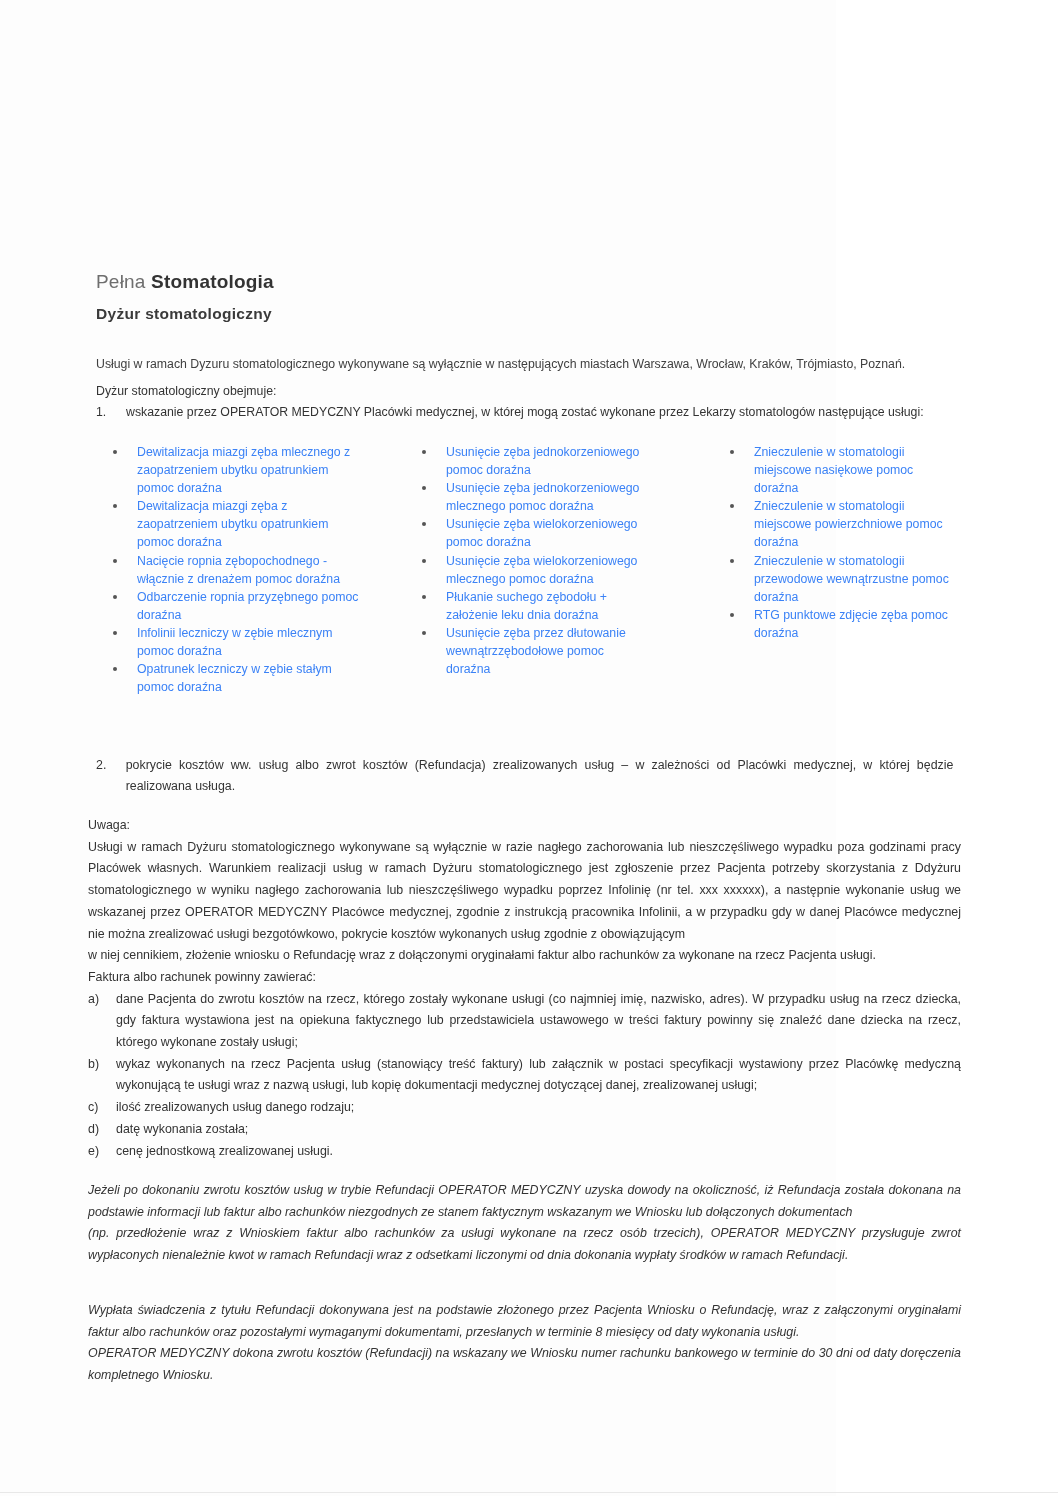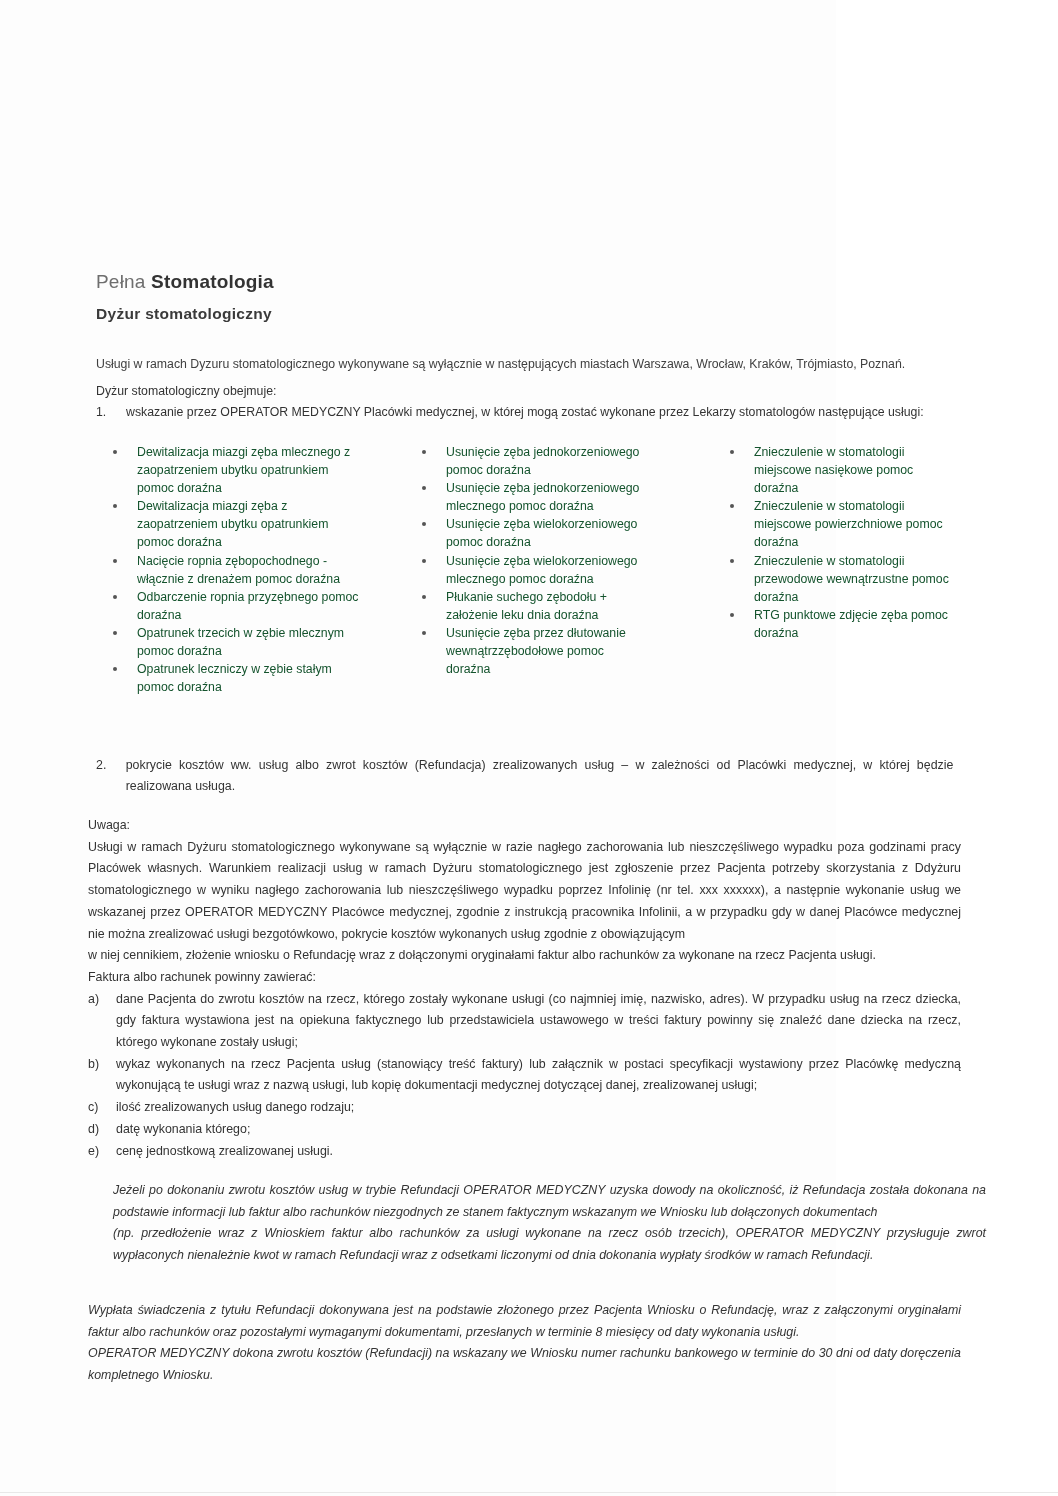--- a/index.html
+++ b/index.html
@@ -8,35 +8,35 @@
   .sans { font-family: "Liberation Sans", sans-serif; }
   .narrow { font-family: "Liberation Sans", sans-serif; }
   .h1 { position: absolute; left: 96px; top: 271px; font-size: 19px; font-weight: bold; color: #333; letter-spacing: 0.2px; }
   .h1 .light { color: #6e6e6e; font-weight: normal; }
   .h2 { position: absolute; left: 96px; top: 305px; font-size: 15.5px; font-weight: bold; color: #3a3a3a; letter-spacing: 0.3px; }
   .intro { position: absolute; left: 96px; top: 331px; width: 866px; font-size: 12.3px; line-height: 18px; text-align: justify; color: #404040; margin-top: 24px; }
   .obej { position: absolute; left: 96px; top: 384px; font-size: 12.3px; color: #333; }
   .item1 { position: absolute; left: 96px; top: 403px; width: 866px; font-size: 12.3px; line-height: 18px; color: #333; }
   .num { position: absolute; left: 0; top: 0; }
   .item1 .txt { margin-left: 30px; text-align: justify; }
-  .col { position: absolute; top: 443px; font-size: 12.3px; line-height: 18.1px; color: #14532d; }
+  .col { position: absolute; top: 443px; font-size: 12.3px; line-height: 18.1px; color: #3b82f6; }
   .col ul { list-style: none; margin: 0; padding: 0; }
   .col li { position: relative; padding-left: 24px; }
   .col li .dot { position: absolute; left: 0; top: 7px; width: 4px; height: 4px; border-radius: 50%; background: #555; }
   .c1 { left: 113px; width: 250px; }
   .c2 { left: 422px; width: 225px; }
   .c3 { left: 730px; width: 225px; }
   .item2 { position: absolute; left: 96px; top: 755px; width: 866px; font-size: 12.5px; line-height: 21px; color: #333; transform: scaleX(0.99); transform-origin: left; }
   .item2 .txt { margin-left: 30px; text-align: justify; }
   .uwaga-block { position: absolute; left: 88px; top: 815px; width: 873px; font-size: 12.4px; line-height: 21.7px; color: #333; text-align: justify; }
   .uwaga-block p { margin: 0; }
   .letters { margin: 0; padding: 0; list-style: none; }
   .letters li { position: relative; padding-left: 28px; text-align: justify; }
   .letters li .lab { position: absolute; left: 0; top: 0; }
-  .para2 { position: absolute; left: 88px; top: 1180px; width: 873px; font-size: 12.4px; line-height: 21.7px; color: #333; font-style: italic; text-align: justify; margin-left: 25px; }
+  .para2 { position: absolute; left: 88px; top: 1180px; width: 873px; font-size: 12.4px; line-height: 21.7px; color: #333; font-style: italic; text-align: justify; }
   .para2 p, .para3 p { margin: 0; }
   .para3 { position: absolute; left: 88px; top: 1300px; width: 873px; font-size: 12.4px; line-height: 21.7px; color: #333; font-style: italic; text-align: justify; }
   .scanline { position: absolute; left: 0; top: 1492px; width: 1058px; height: 1px; background: #e8e8e8; }
 </style>
 </head>
 <body>
 
 <div class="page">
 
   <div class="h1 sans">
@@ -54,21 +54,21 @@
     <span class="num">1.</span>
     <div class="txt">wskazanie przez OPERATOR MEDYCZNY Placówki medycznej, w której mogą zostać wykonane przez Lekarzy stomatologów następujące usługi:</div>
   </div>
 
   <div class="col c1 sans">
     <ul>
       <li><span class="dot"></span><span>Dewitalizacja miazgi zęba mlecznego z zaopatrzeniem ubytku opatrunkiem pomoc doraźna</span></li>
       <li><span class="dot"></span><span>Dewitalizacja miazgi zęba z zaopatrzeniem ubytku opatrunkiem pomoc doraźna</span></li>
       <li><span class="dot"></span><span>Nacięcie ropnia zębopochodnego - włącznie z drenażem pomoc doraźna</span></li>
       <li><span class="dot"></span><span>Odbarczenie ropnia przyzębnego pomoc doraźna</span></li>
-      <li><span class="dot"></span><span>Opatrunek trzecich w zębie mlecznym pomoc doraźna</span></li>
+      <li><span class="dot"></span><span>Infolinii leczniczy w zębie mlecznym pomoc doraźna</span></li>
       <li><span class="dot"></span><span>Opatrunek leczniczy w zębie stałym pomoc doraźna</span></li>
     </ul>
   </div>
 
   <div class="col c2 sans">
     <ul>
       <li><span class="dot"></span><span>Usunięcie zęba jednokorzeniowego pomoc doraźna</span></li>
       <li><span class="dot"></span><span>Usunięcie zęba jednokorzeniowego mlecznego pomoc doraźna</span></li>
       <li><span class="dot"></span><span>Usunięcie zęba wielokorzeniowego pomoc doraźna</span></li>
       <li><span class="dot"></span><span>Usunięcie zęba wielokorzeniowego mlecznego pomoc doraźna</span></li>
@@ -93,21 +93,21 @@
 
   <div class="uwaga-block narrow">
     <p>Uwaga:</p>
     <p>Usługi w ramach Dyżuru stomatologicznego wykonywane są wyłącznie w razie nagłego zachorowania lub nieszczęśliwego wypadku poza godzinami pracy Placówek własnych. Warunkiem realizacji usług w ramach Dyżuru stomatologicznego jest zgłoszenie przez Pacjenta potrzeby skorzystania z Ddyżuru stomatologicznego w wyniku nagłego zachorowania lub nieszczęśliwego wypadku poprzez Infolinię (nr tel. xxx xxxxxx), a następnie wykonanie usług we wskazanej przez OPERATOR MEDYCZNY Placówce medycznej, zgodnie z instrukcją pracownika Infolinii, a w przypadku gdy w danej Placówce medycznej nie można zrealizować usługi bezgotówkowo, pokrycie kosztów wykonanych usług zgodnie z obowiązującym</p>
     <p>w niej cennikiem, złożenie wniosku o Refundację wraz z dołączonymi oryginałami faktur albo rachunków za wykonane na rzecz Pacjenta usługi.</p>
     <p>Faktura albo rachunek powinny zawierać:</p>
     <ul class="letters">
       <li><span class="lab">a)</span><span>dane Pacjenta do zwrotu kosztów na rzecz, którego zostały wykonane usługi (co najmniej imię, nazwisko, adres). W przypadku usług na rzecz dziecka, gdy faktura wystawiona jest na opiekuna faktycznego lub przedstawiciela ustawowego w treści faktury powinny się znaleźć dane dziecka na rzecz, którego wykonane zostały usługi;</span></li>
       <li><span class="lab">b)</span><span>wykaz wykonanych na rzecz Pacjenta usług (stanowiący treść faktury) lub załącznik w postaci specyfikacji wystawiony przez Placówkę medyczną wykonującą te usługi wraz z nazwą usługi, lub kopię dokumentacji medycznej dotyczącej danej, zrealizowanej usługi;</span></li>
       <li><span class="lab">c)</span><span>ilość zrealizowanych usług danego rodzaju;</span></li>
-      <li><span class="lab">d)</span><span>datę wykonania którego;</span></li>
+      <li><span class="lab">d)</span><span>datę wykonania została;</span></li>
       <li><span class="lab">e)</span><span>cenę jednostkową zrealizowanej usługi.</span></li>
     </ul>
   </div>
 
   <div class="para2 narrow">
     <p>Jeżeli po dokonaniu zwrotu kosztów usług w trybie Refundacji OPERATOR MEDYCZNY uzyska dowody na okoliczność, iż Refundacja została dokonana na podstawie informacji lub faktur albo rachunków niezgodnych ze stanem faktycznym wskazanym we Wniosku lub dołączonych dokumentach</p>
     <p>(np. przedłożenie wraz z Wnioskiem faktur albo rachunków za usługi wykonane na rzecz osób trzecich), OPERATOR MEDYCZNY przysługuje zwrot wypłaconych nienależnie kwot w ramach Refundacji wraz z odsetkami liczonymi od dnia dokonania wypłaty środków w ramach Refundacji.</p>
   </div>
 
   <div class="para3 narrow">

